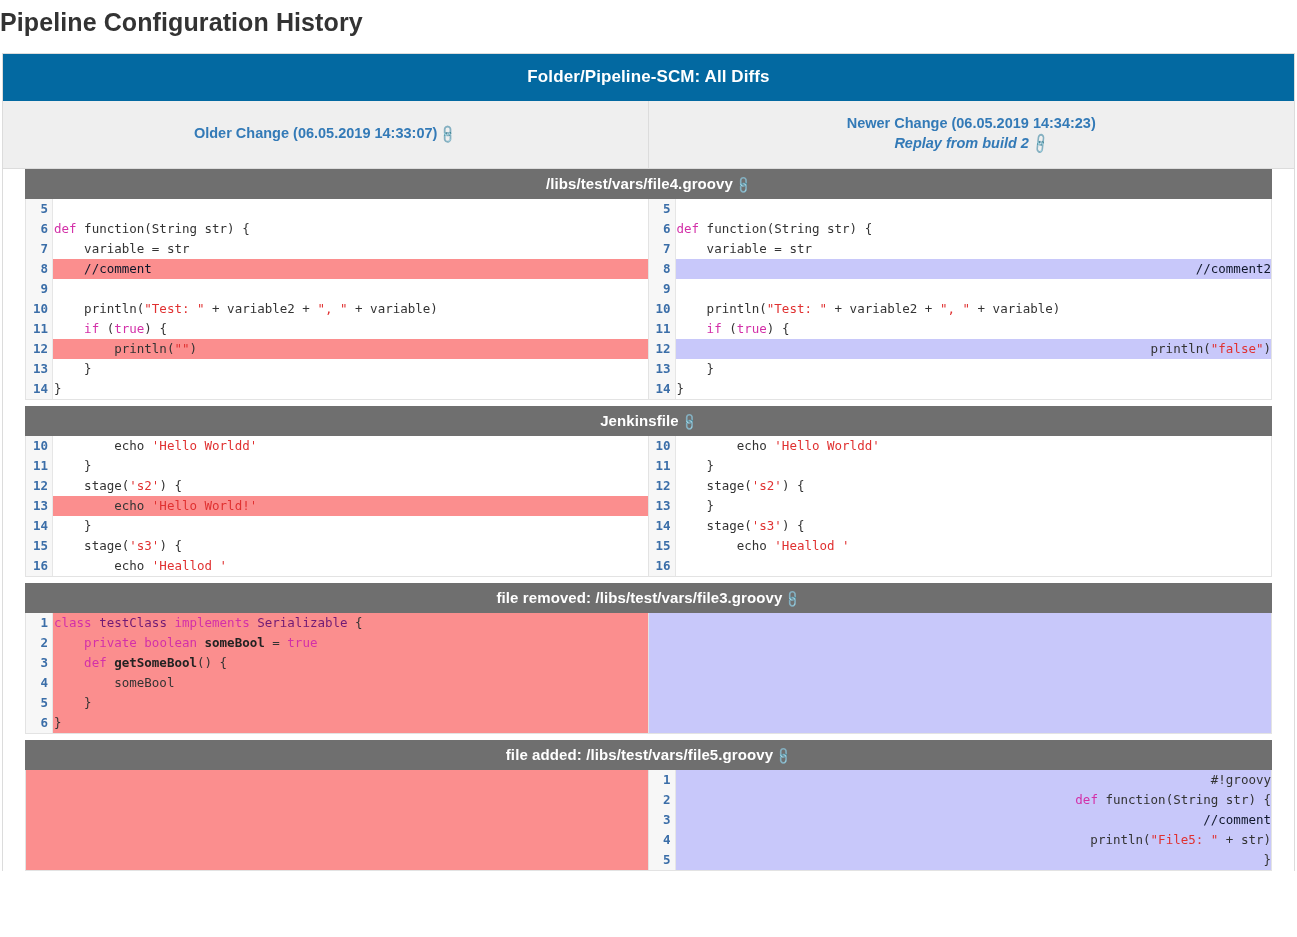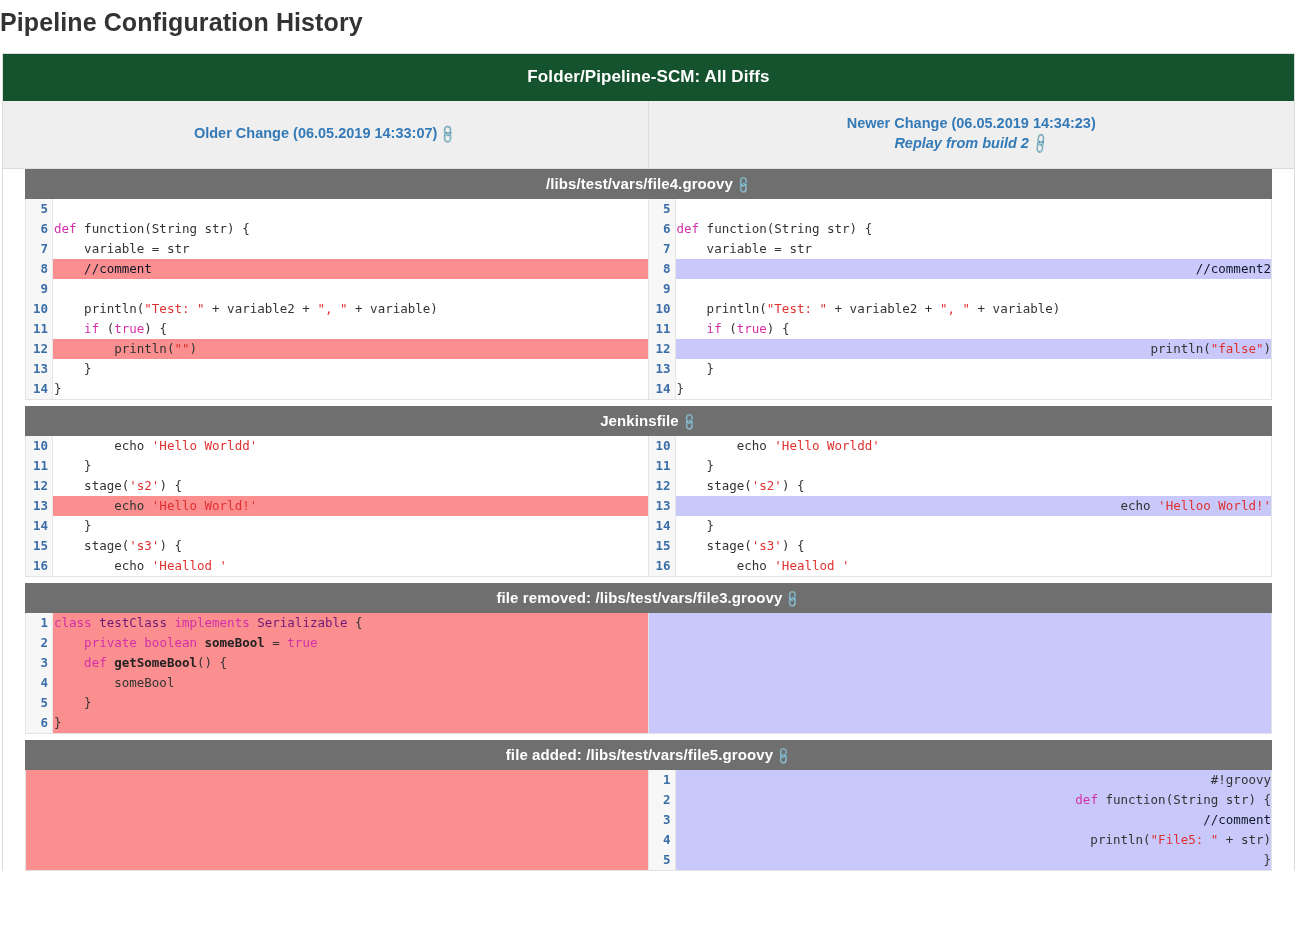--- a/index.html
+++ b/index.html
@@ -24,21 +24,21 @@
     padding: 8px 0 16px 0;
     letter-spacing: 0.1px;
   }
   .panel {
     margin: 0 2px 0 2px;
     border: 1px solid #dcdcdc;
     border-bottom: none;
     background: #ffffff;
   }
   .panel-heading {
-    background: #14532d;
+    background: #0369a1;
     color: #ffffff;
     text-align: center;
     font-size: 17px;
     font-weight: bold;
     padding: 13px 10px 14px 10px;
     letter-spacing: 0.1px;
   }
   .change-bar {
     display: flex;
     background: #efefef;
@@ -260,21 +260,20 @@
               <div class="ln">12</div>
               <div class="ln">13</div>
               <div class="ln">14</div>
               <div class="ln">15</div>
               <div class="ln">16</div>
             </div>
             <div class="codecol">
               <div class="cl "><span class="n">        echo </span><span class="s">'Hello Worldd'</span></div>
               <div class="cl "><span class="n">    }</span></div>
               <div class="cl "><span class="n">    stage(</span><span class="s">'s2'</span><span class="n">) {</span></div>
-              <div class="cl add"><span class="n">        echo </span><span class="s">'Helloo World!'</span></div>
               <div class="cl "><span class="n">    }</span></div>
               <div class="cl "><span class="n">    stage(</span><span class="s">'s3'</span><span class="n">) {</span></div>
               <div class="cl "><span class="n">        echo </span><span class="s">'Heallod '</span></div>
             </div>
           </div>
         </div>
       </div>
       <div class="file-section">
         <div class="file-heading"><span>file removed: /libs/test/vars/file3.groovy</span><span class="link-icon">🔗</span></div>
         <div class="diff-body">

